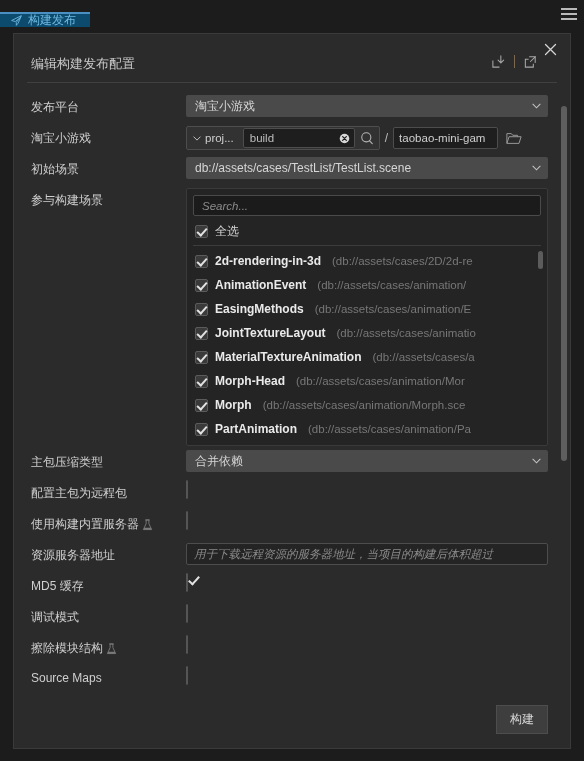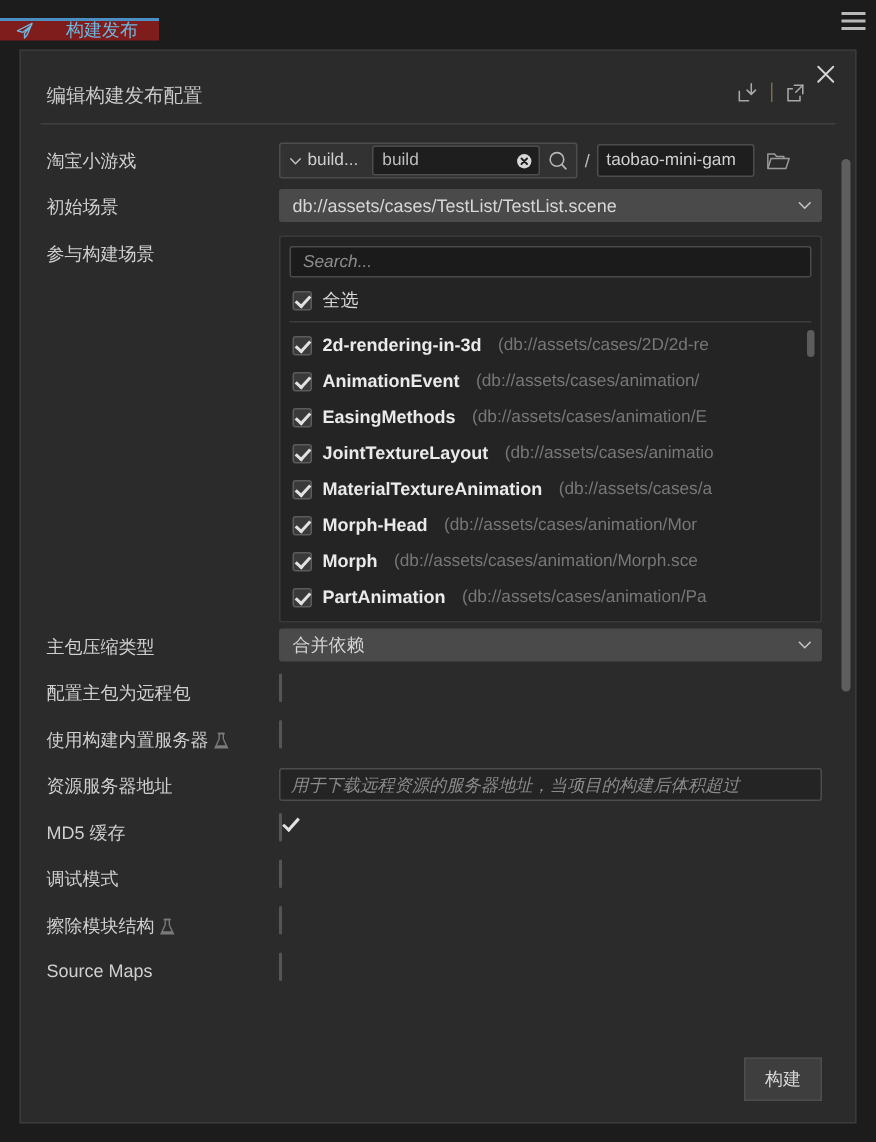--- a/index.html
+++ b/index.html
@@ -11,23 +11,23 @@
   }
   body { position: relative; }
 
   
   .tabbar {
     height: 27px; background: #1c1c1c;
     display: flex; align-items: stretch;
     position: relative;
   }
   .tab {
-    display: flex; align-items: center; gap: 21px;
+    display: flex; align-items: center; gap: 5px;
     padding: 0 14px 0 10px;
-    background: #7f1d1d;
+    background: #0c4a6e;
     border-top: 2px solid #4a90c2;
     color: #6cb8e0; font-size: 12px;
     cursor: pointer;
     margin-top: 12px;
   }
   .tab .plane { width: 13px; height: 13px; display: block; }
   .tabbar-rest { flex: 1; background: #1c1c1c; }
   .hamburger {
     width: 30px; display: flex; flex-direction: column;
     align-items: center; justify-content: center; gap: 3px;
@@ -254,31 +254,42 @@
     <div class="close-btn">
       <svg width="13" height="13" viewBox="0 0 13 13">
         <path d="M1.5 1.5 L11.5 11.5 M11.5 1.5 L1.5 11.5" stroke="#d4d4d4" stroke-width="1.3" stroke-linecap="round"></path>
       </svg>
     </div>
     <div class="divider"></div>
   </div>
 
   <div class="panel-body">
 
+    <div class="row">
+      <div class="row-label">发布平台</div>
+      <div class="row-ctrl">
+        <div class="sel">
+          <span>淘宝小游戏</span>
+          <svg class="chev" viewBox="0 0 10 6">
+            <path d="M1 1 L5 5 L9 1" fill="none" stroke="#c4c4c4" stroke-width="1.2" stroke-linecap="round"></path>
+          </svg>
+        </div>
+      </div>
+    </div>
 
     <div class="row">
       <div class="row-label">淘宝小游戏</div>
       <div class="row-ctrl">
         <div class="pathrow">
           <div class="path-box">
             <div class="path-dd">
               <svg class="chev" viewBox="0 0 10 6">
                 <path d="M1 1 L5 5 L9 1" fill="none" stroke="#c4c4c4" stroke-width="1.2" stroke-linecap="round"></path>
               </svg>
-              <span>build...</span>
+              <span>proj...</span>
             </div>
             <div class="path-input">
               <span class="val">build</span>
               <svg class="clear-ic" viewBox="0 0 12 12">
                 <circle cx="6" cy="6" r="5.2" fill="#d8d8d8"></circle>
                 <path d="M4 4 L8 8 M8 4 L4 8" stroke="#1e1e1e" stroke-width="1.4" stroke-linecap="round"></path>
               </svg>
             </div>
             <svg class="search-ic" viewBox="0 0 16 16">
               <circle cx="7.2" cy="7.2" r="5.2" fill="none" stroke="#b6b6b6" stroke-width="1.2"></circle>

